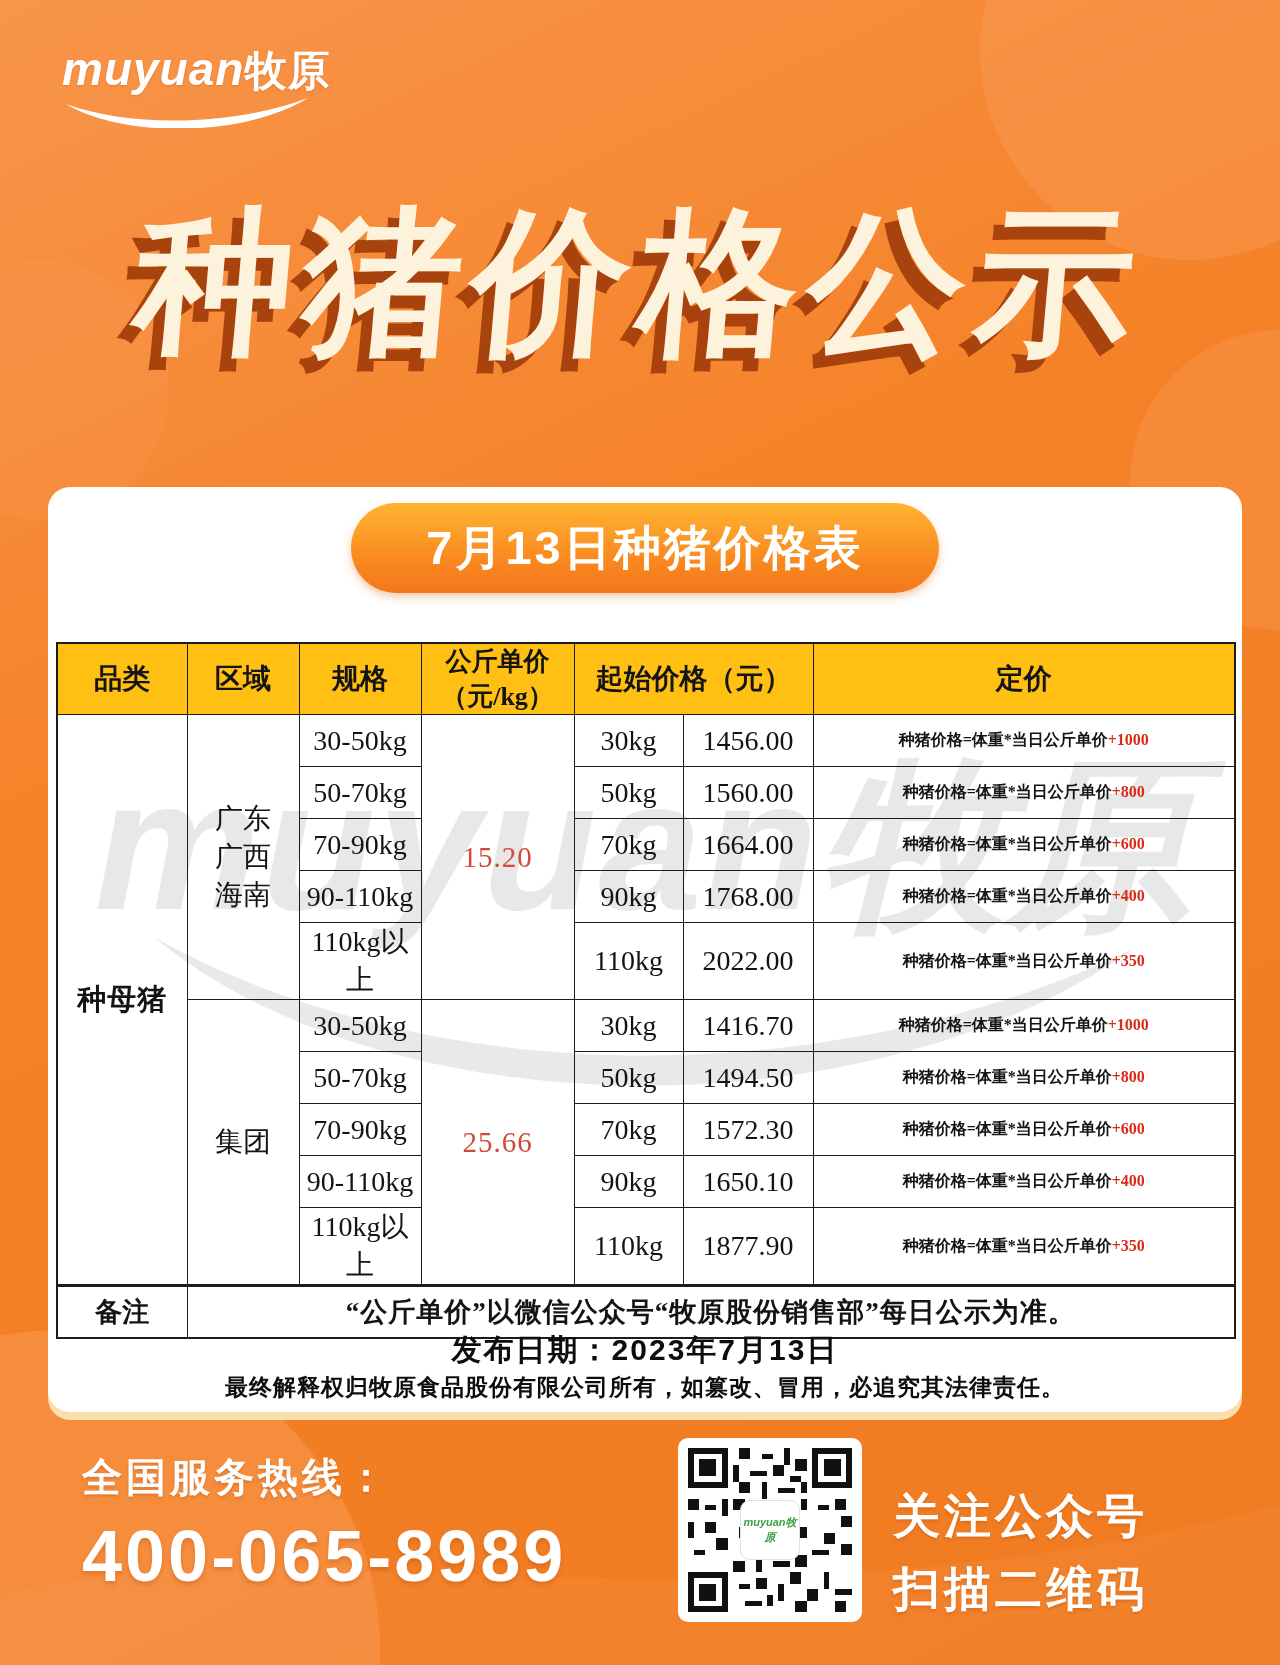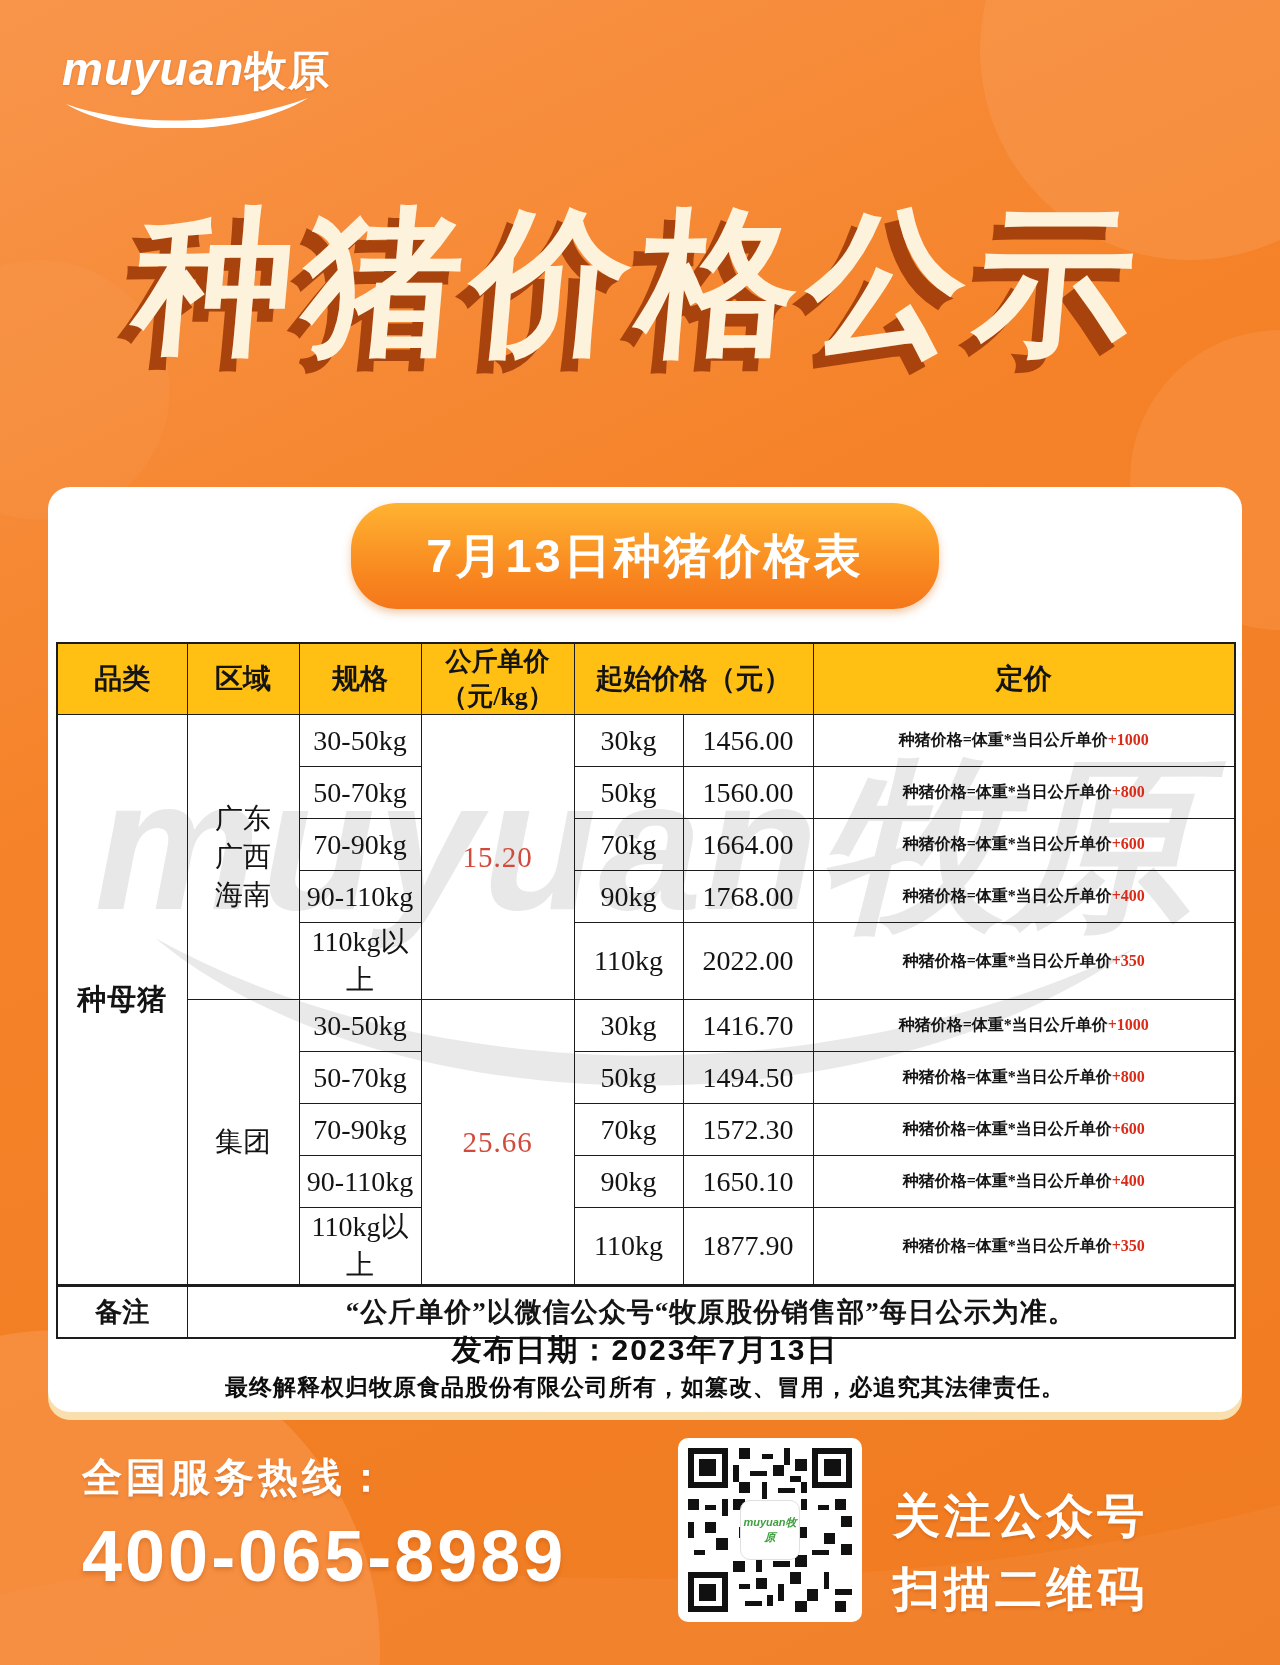--- a/index.html
+++ b/index.html
@@ -32,21 +32,21 @@
   }
 
   
   .card{
     position:absolute;left:48px;top:487px;width:1194px;height:925px;
     background:#ffffff;border-radius:22px;
     box-shadow:0 8px 0 #f9dfae;
   }
   .badge{
     position:absolute;left:50%;top:16px;transform:translateX(-50%);
-    min-width:500px;padding:8px 44px;height:90px;border-radius:46px;
+    min-width:500px;padding:0 44px;height:90px;border-radius:46px;
     background:linear-gradient(180deg,#ffb331 0%,#f8851f 70%,#f4771a 100%);
     color:#fff;font-size:47px;font-weight:bold;letter-spacing:3px;
     display:flex;align-items:center;justify-content:center;white-space:nowrap;
     box-shadow:0 4px 8px rgba(216,106,16,.35);
   }
   .watermark{
     position:absolute;left:0;top:225px;width:1194px;height:640px;overflow:hidden;
     pointer-events:none;z-index:1;color:#c9c9c9;opacity:.42;text-align:center;
   }
   .watermark-text{font-size:186px;font-weight:bold;font-style:italic;letter-spacing:2px;line-height:1;display:block;margin-top:40px;white-space:nowrap;}

